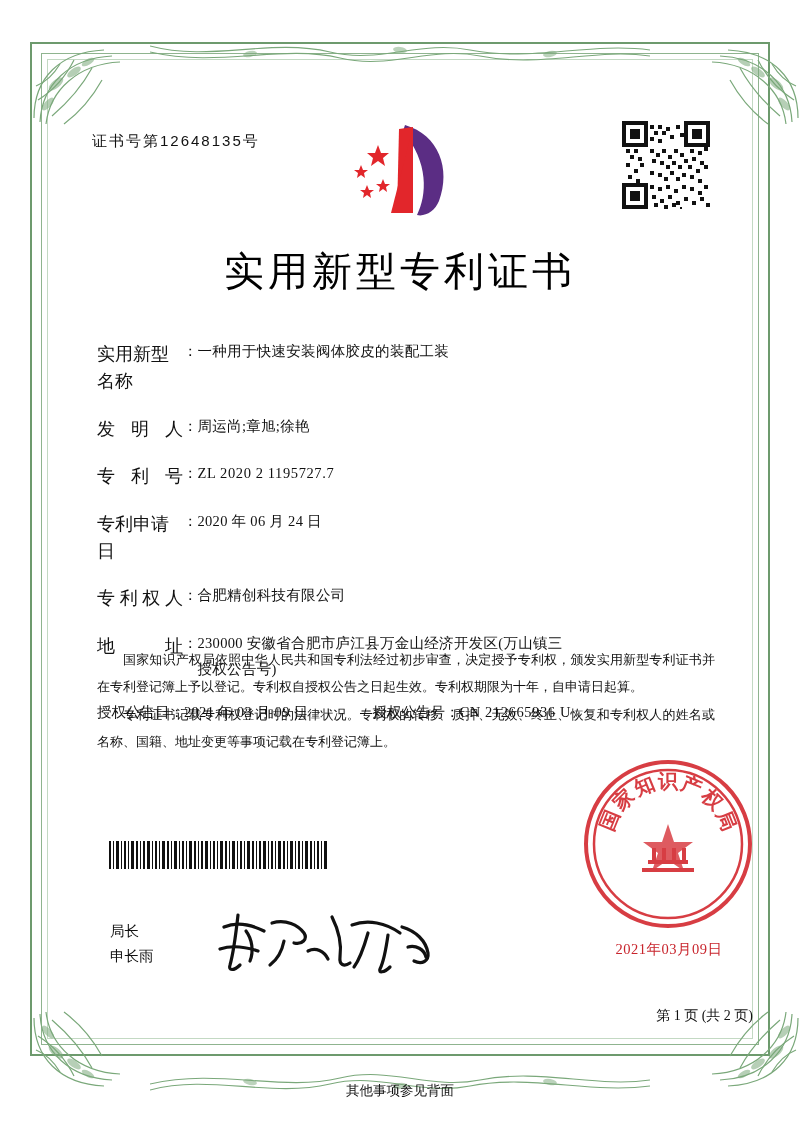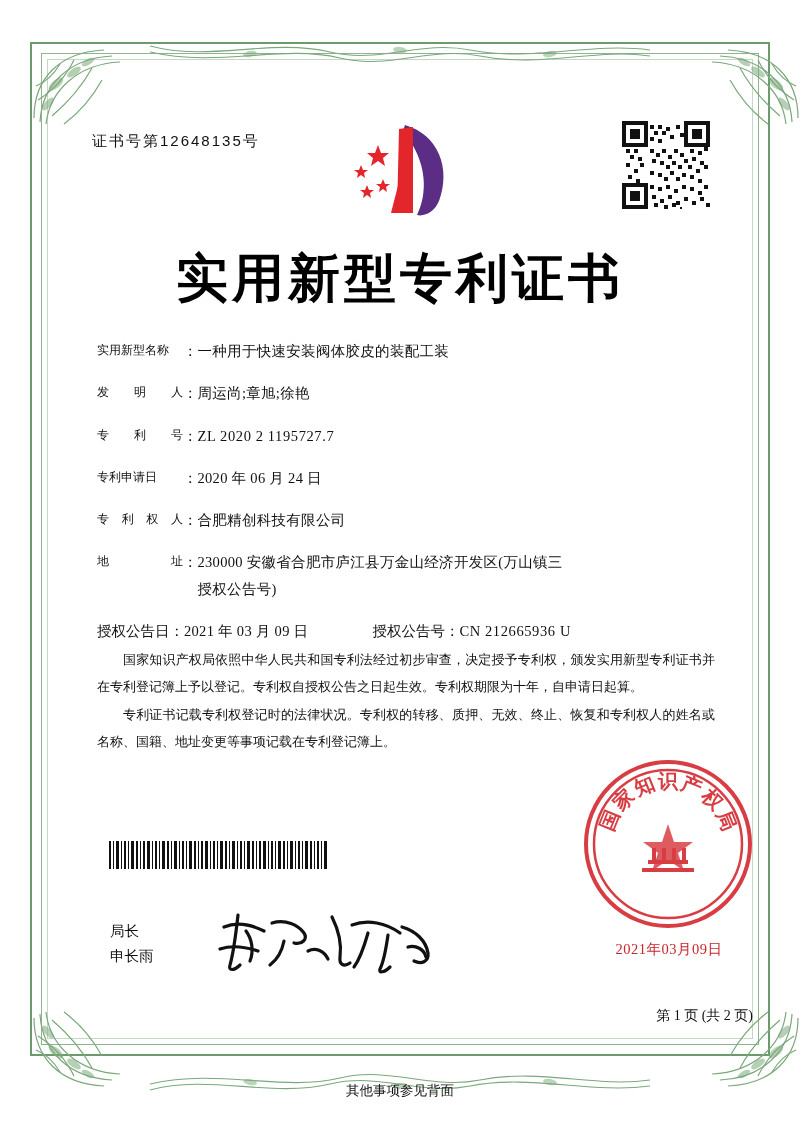--- a/index.html
+++ b/index.html
@@ -95,22 +95,22 @@
     position: absolute;
     right: 43px; top: 62px;
     width: 88px; height: 88px;
   }
 
   .doc-title {
     position: absolute;
     left: 0; top: 185px;
     width: 706px;
     text-align: center;
-    font-size: 52px;
-    font-weight: bold;
+    font-size: 40px;
+    font-weight: normal;
     letter-spacing: 4px;
     color: #000;
     font-family: "DejaVu Serif", "Liberation Serif", serif;
   }
 
   .fields {
     position: absolute;
     left: 50px; top: 282px;
     width: 620px;
     font-size: 14.5px;
@@ -120,21 +120,21 @@
     display: flex;
     align-items: flex-start;
     margin-bottom: 20.5px;
     line-height: 1.5;
   }
   .field-label {
     width: 86px;
     flex: 0 0 86px;
     display: flex;
     justify-content: space-between;
-    font-size: 12px;
+    font-size: 18px;
     letter-spacing: 0px;
   }
   .field-label.spread span { display:inline-block; }
   .field-colon {
     flex: 0 0 14px;
     text-align: left;
   }
   .field-value {
     flex: 1 1 auto;
     font-size: 14.5px;

